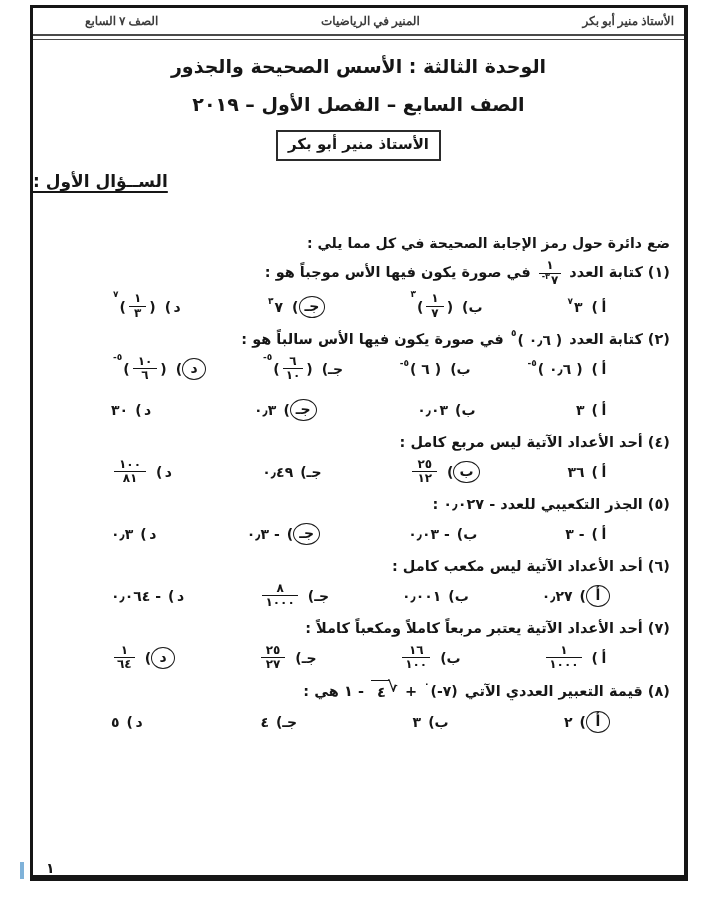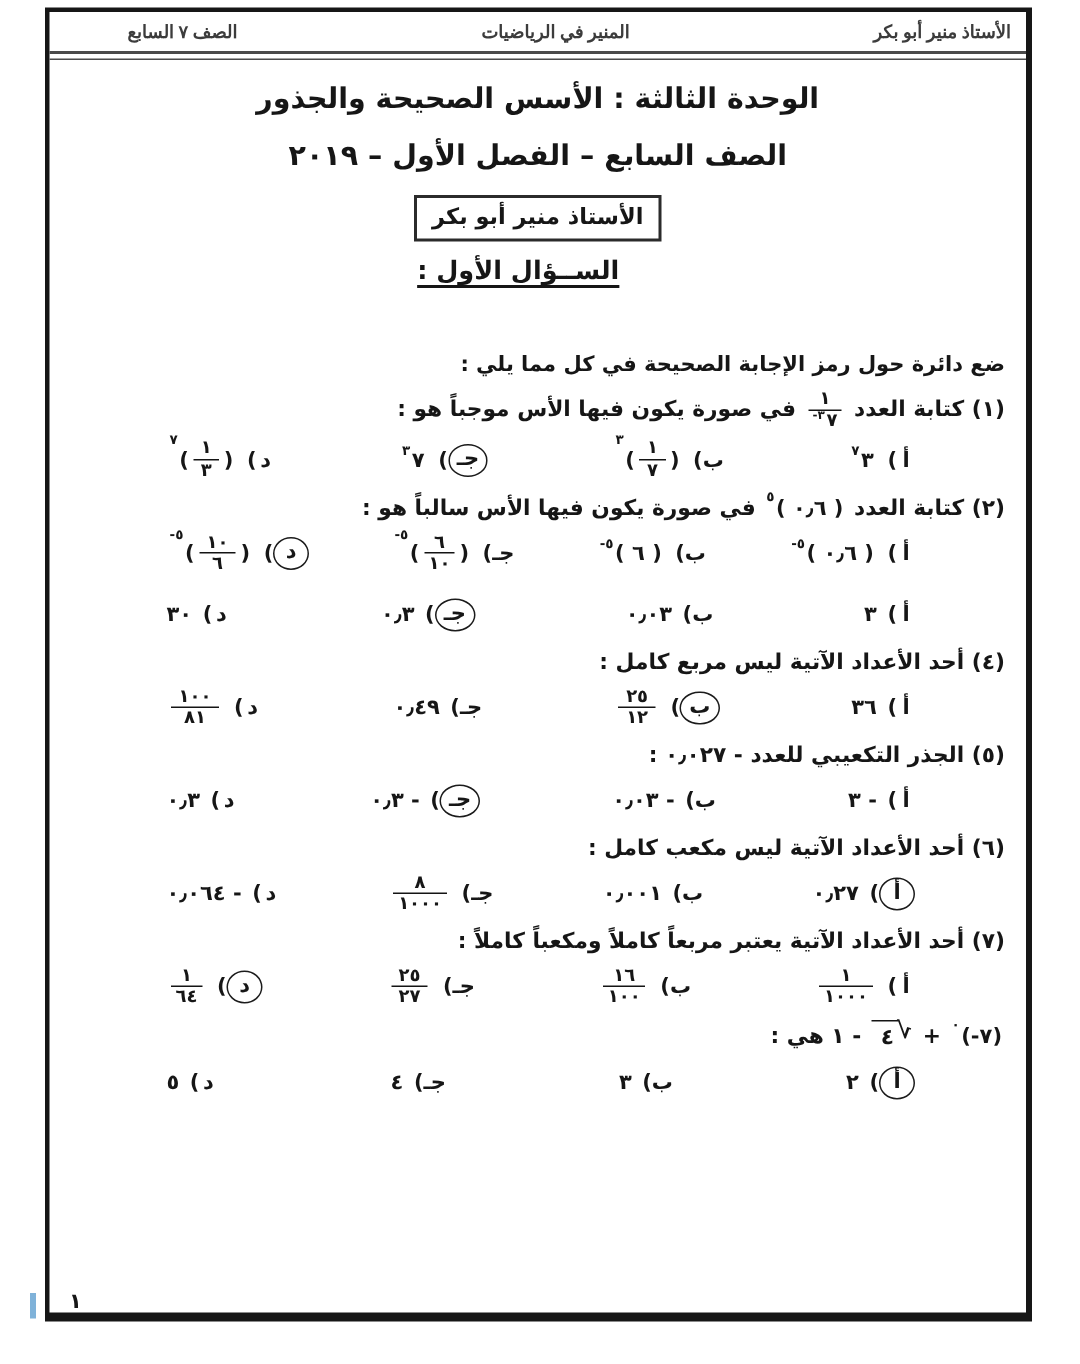--- a/index.html
+++ b/index.html
@@ -20,21 +20,21 @@
   .hdr span{white-space:nowrap;font-family:Liberation Serif, serif;}
   .rule{height:3px;border-top:2px solid #4a4a4a;border-bottom:1px solid #4a4a4a;margin:1px 0 0 0;}
   .titleblock{text-align:center;margin-top:12px;line-height:1.55;}
   .t1{font-size:21px;}
   .t2,.t3{font-size:19px;margin-top:9px;}
   .tbox{
     display:inline-block;border:2px solid #2b2b2b;padding:1px 10px 3px 10px;
     font-size:15px;margin-top:10px;
   }
   .sec-h{
-    font-size:17px;padding:10px 26px 0 0;text-align:center;
+    font-size:17px;padding:10px 26px 0 0;text-align:left;
     text-decoration:underline;text-decoration-thickness:1.5px;text-underline-offset:4px;
   }
   .instr{font-size:14px;padding:8px 14px 2px 0;text-align:right;margin-top:36px;}
   .qs{padding:6px 12px 0 10px;}
   .q{margin-bottom:7px;}
   .q-line{text-align:right;font-size:14.5px;line-height:1.45;padding-right:2px;}
   .opts{
     display:flex;justify-content:space-between;align-items:center;
     direction:rtl;padding:4px 62px 0 68px;font-size:14px;min-height:30px;
   }
@@ -443,21 +443,21 @@
             <span class="opt-val">
               <span class="m-frac">
                 <div class="m-num">١</div>
                 <div class="m-den">٦٤</div>
               </span>
             </span>
           </span>
         </div>
       </div>
       <div class="q">
-        <div class="q-line"><span class="m-pow">
+        <div class="q-line"><span class="m-txt">(٨) قيمة التعبير العددي الآتي </span><span class="m-pow">
             <sup class="m-exp">٠</sup>
             <span class="m-base">(-٧)</span>
           </span><span class="m-txt"> + </span><span class="m-sqrt">
             <span class="m-rand">٤</span>
             <span class="m-rad">√</span>
           </span><span class="m-txt"> - ١ هي :</span></div>
         <div class="opts">
           <span class="opt">
             <span class="opt-label">
               <span class="letter circ">أ</span>

